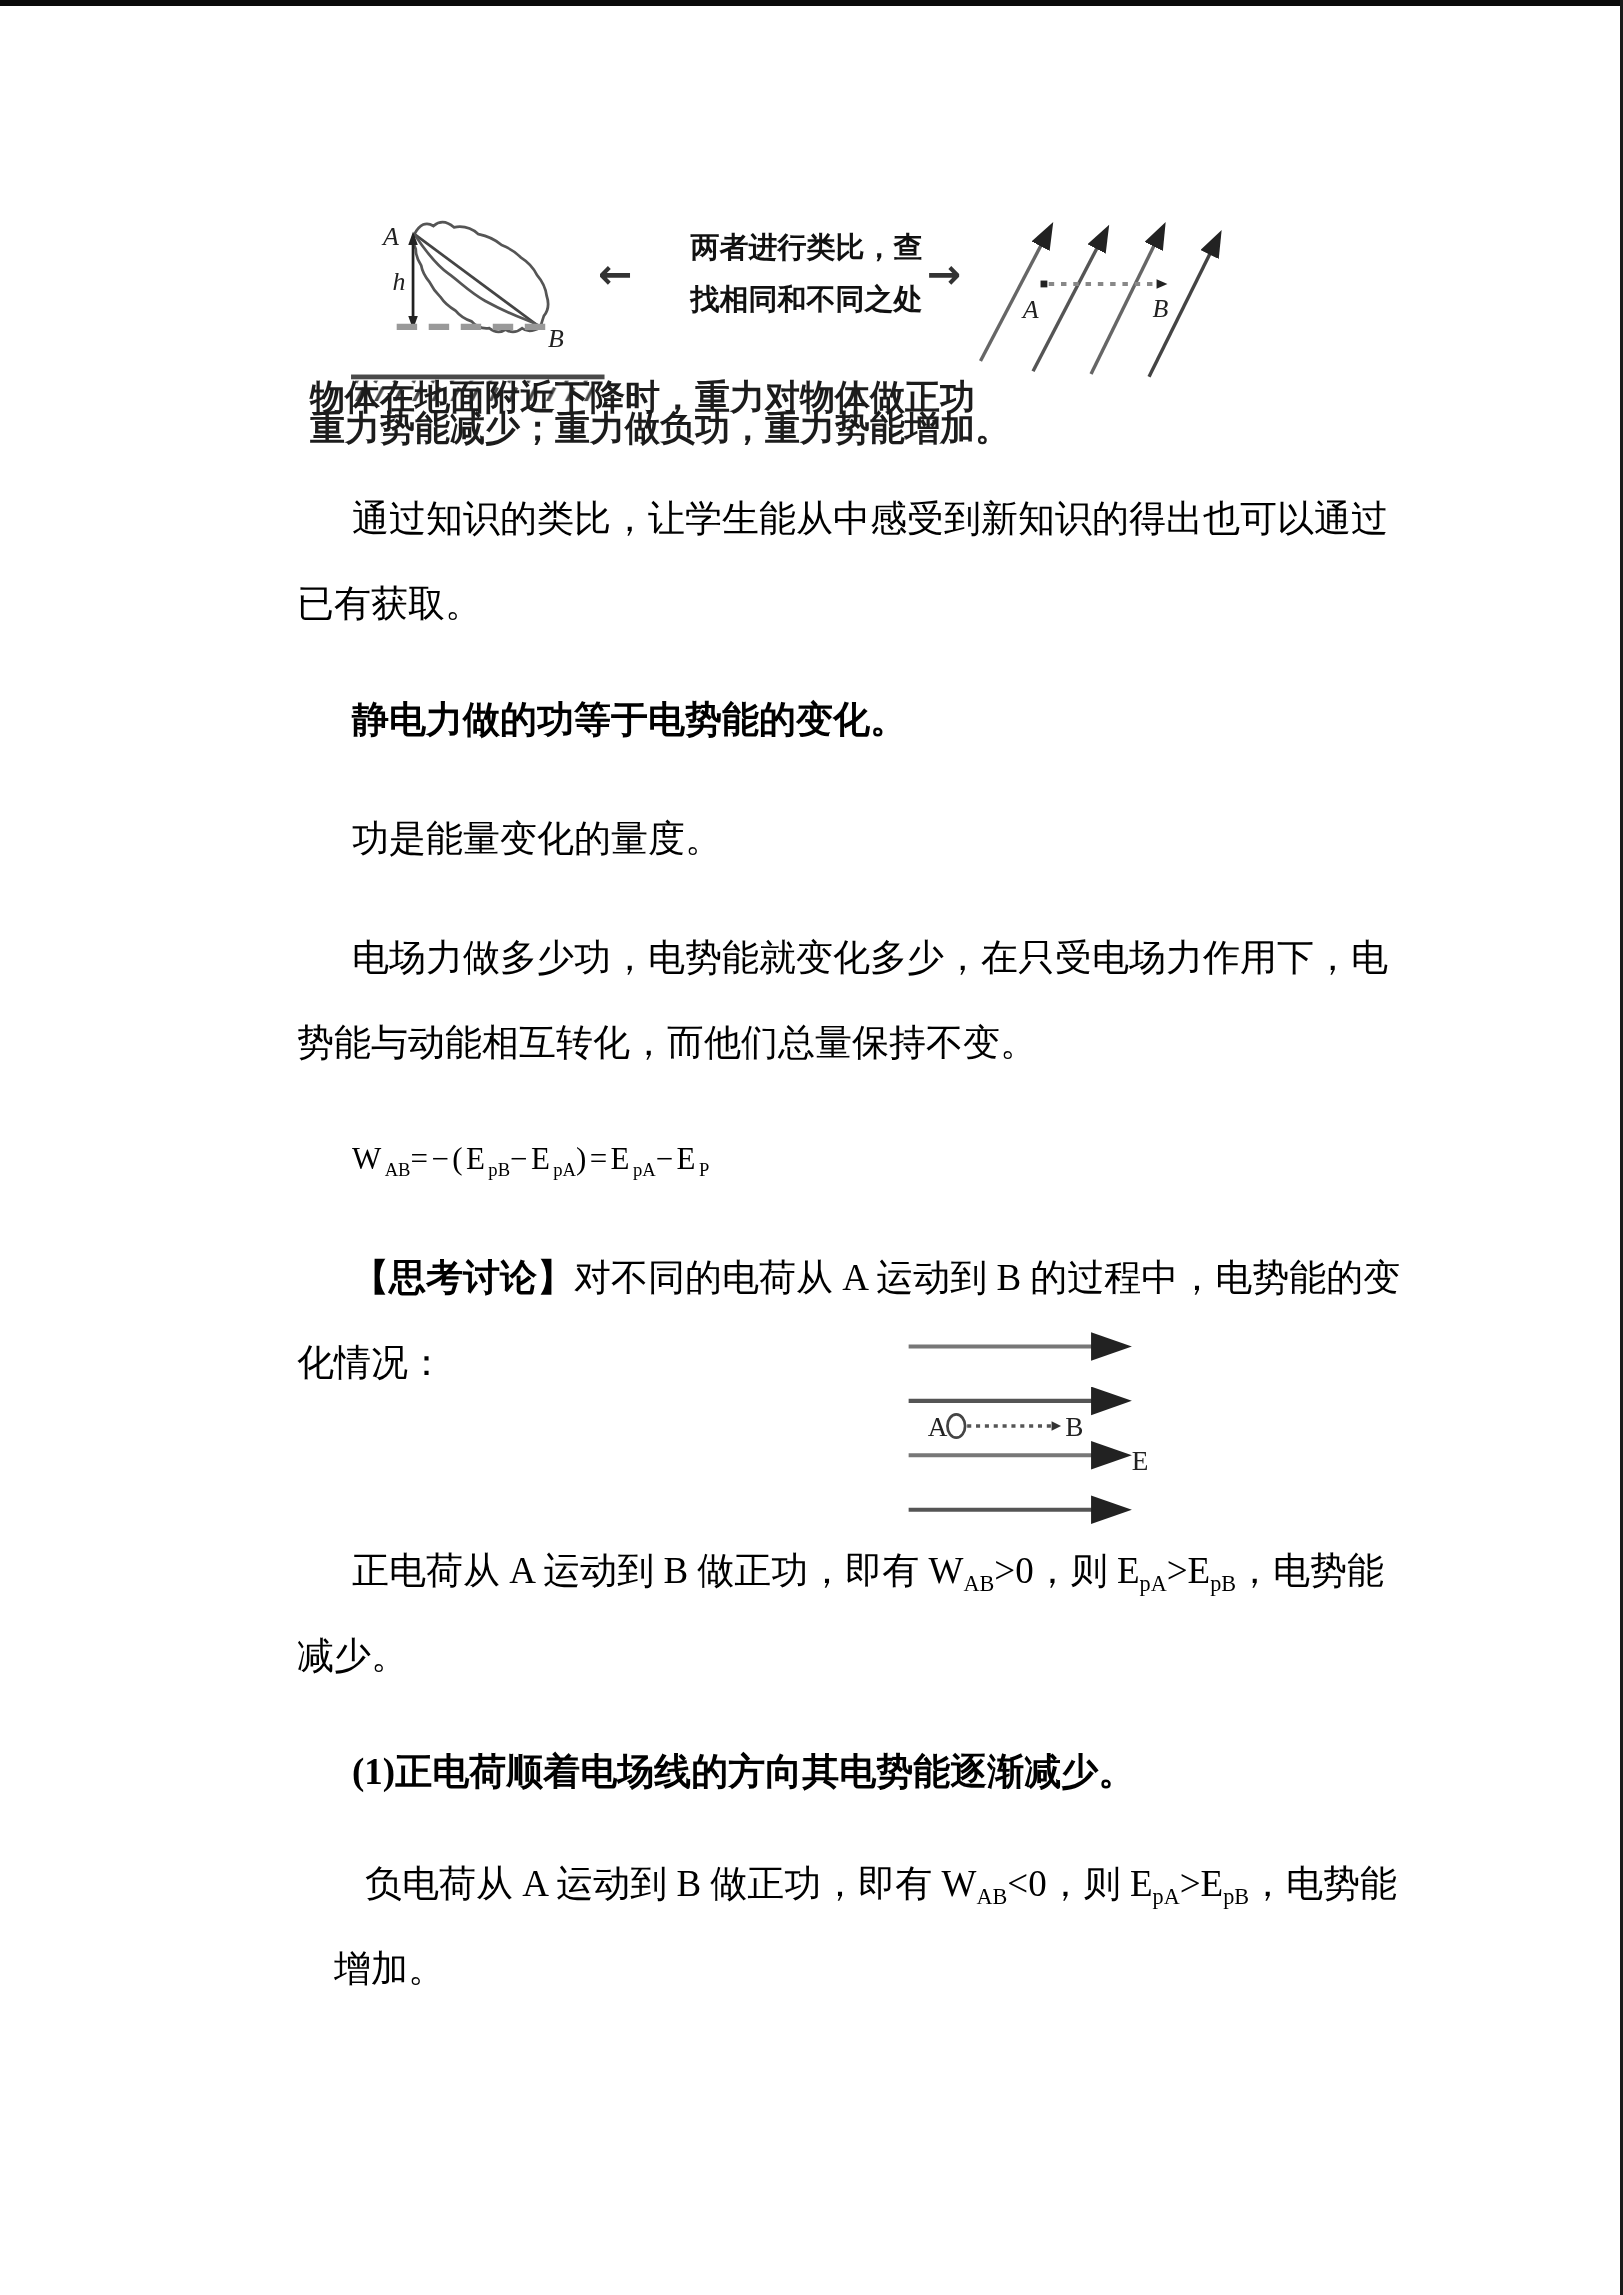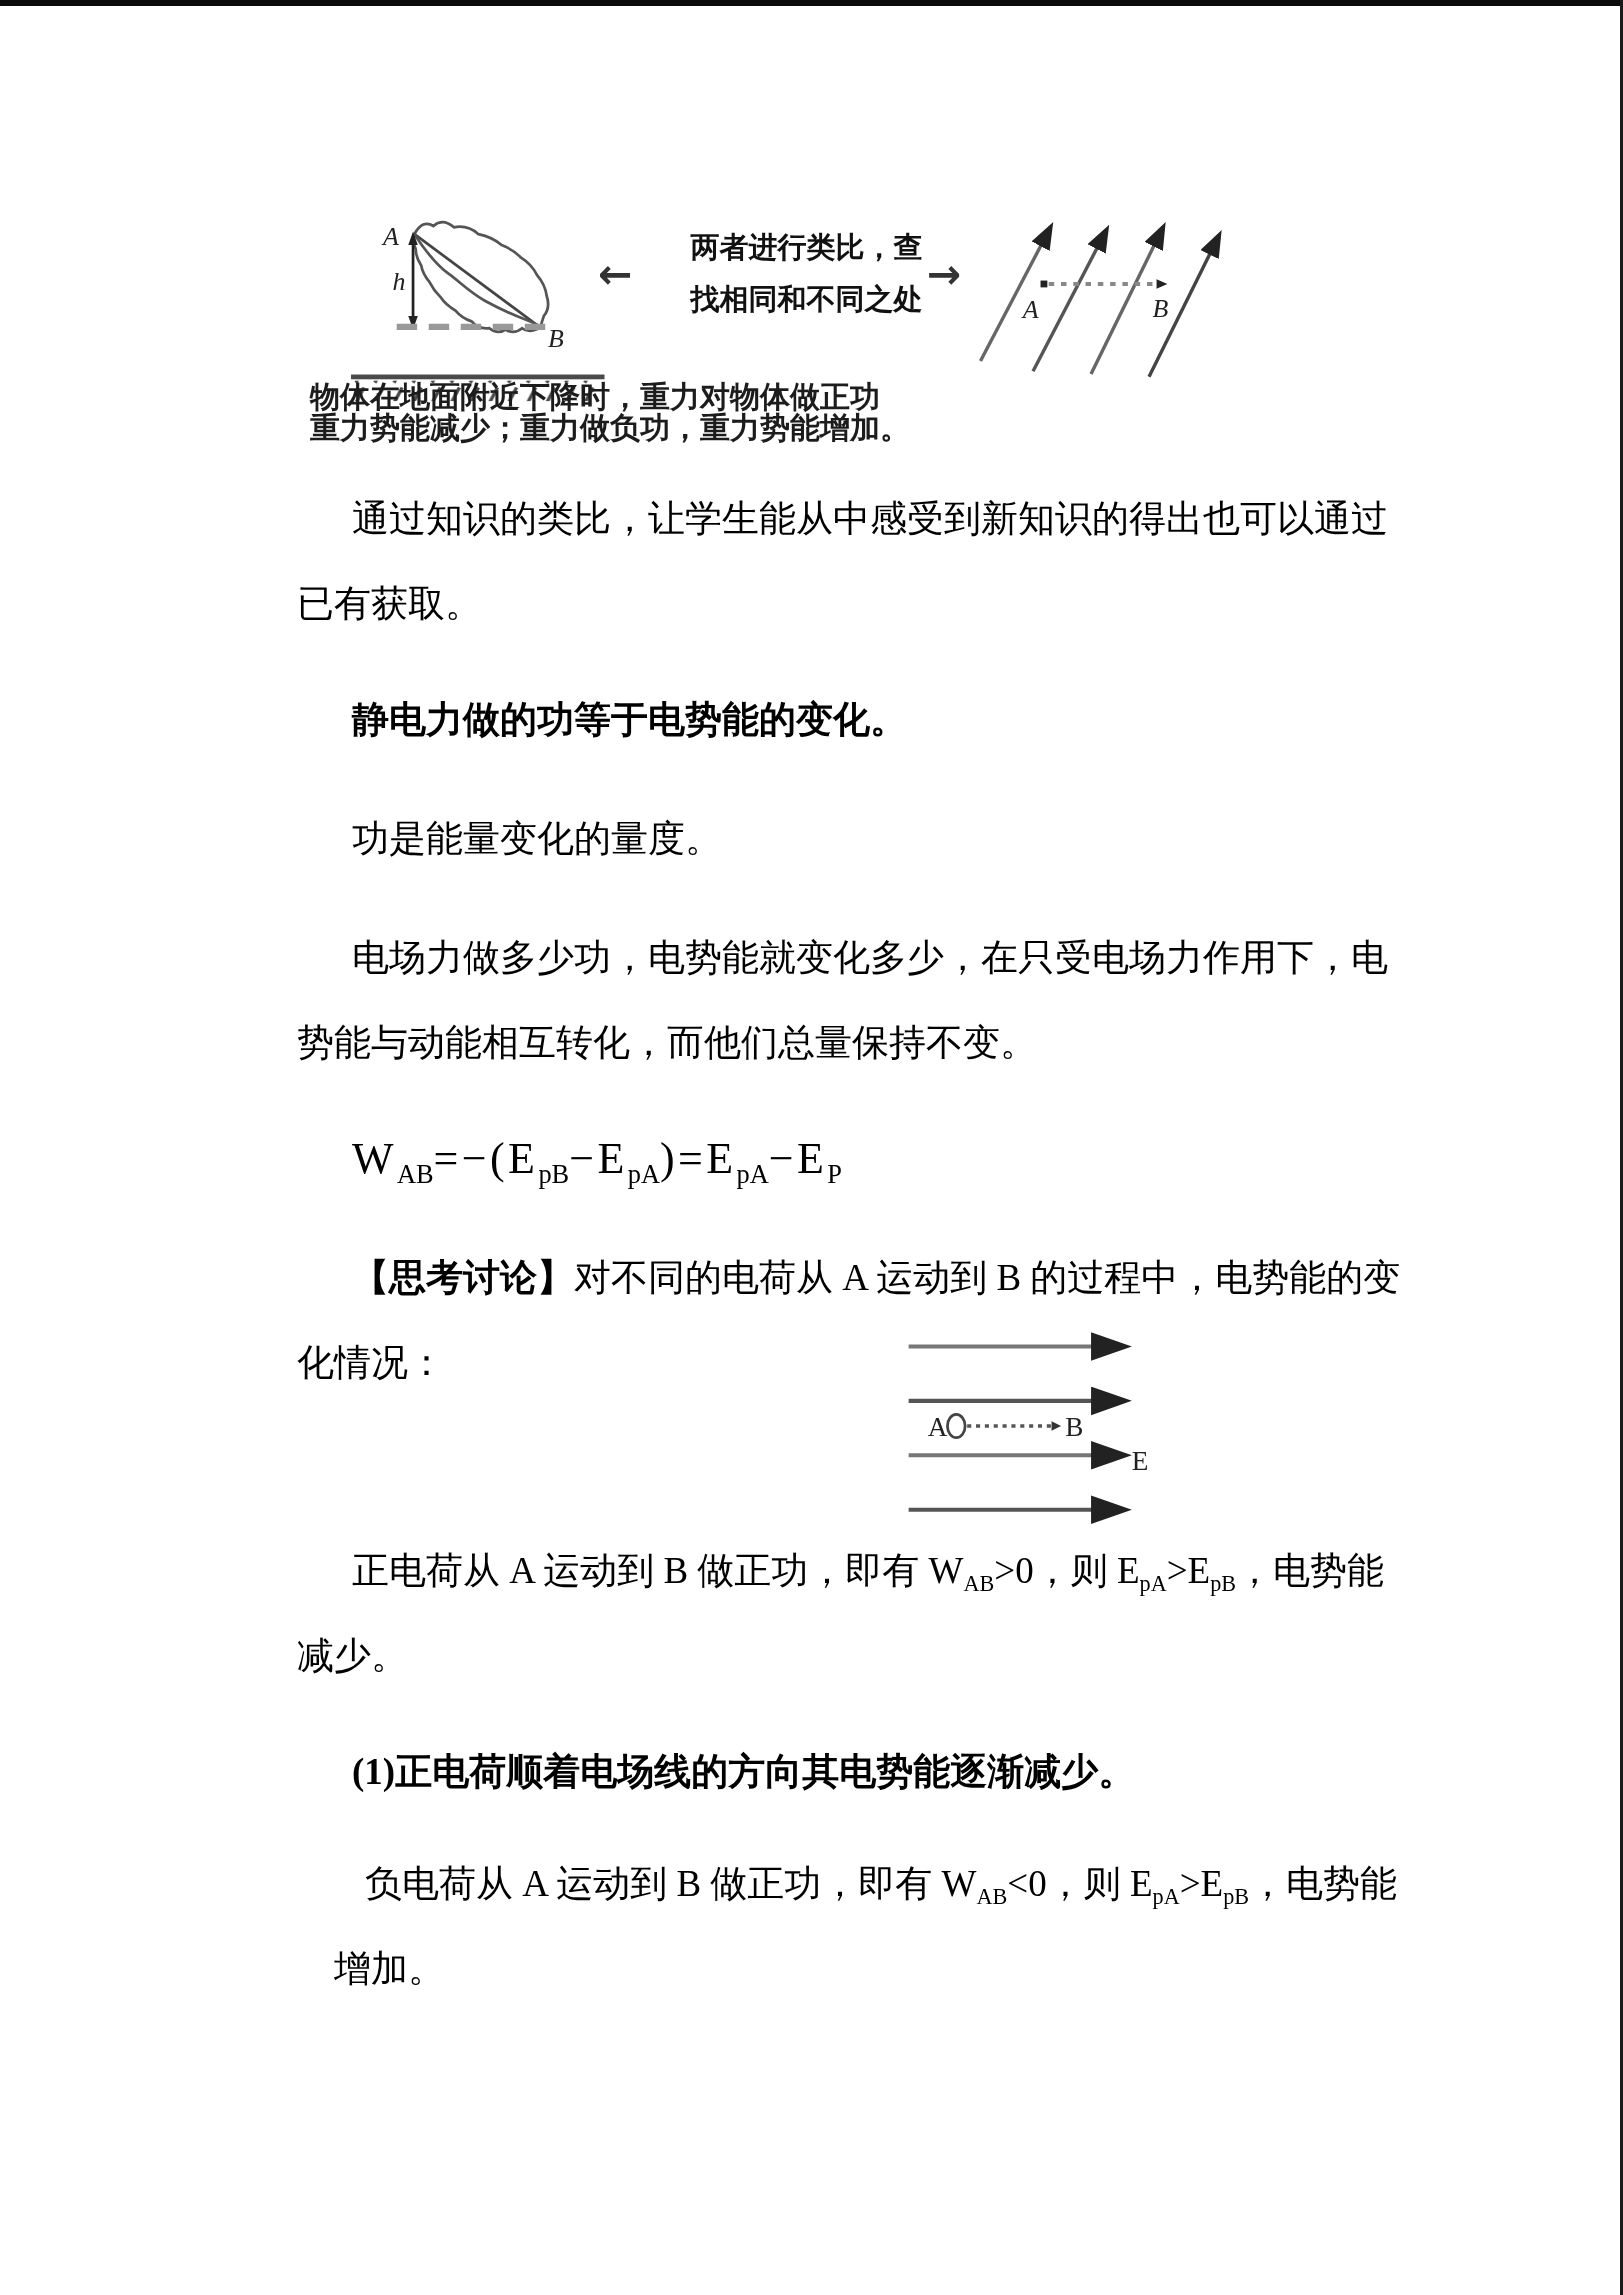--- a/index.html
+++ b/index.html
@@ -14,21 +14,21 @@
   .content{position:absolute;top:0;left:249px;width:1135px;padding-top:476px;margin-left:48px;}
   .para{font-size:37px;line-height:85px;}
   .para .line{min-height:85px;}
   .para .line:first-child{text-indent:55px;}
   .para sub{font-size:0.6em;line-height:0;}
   .b{font-weight:bold;}
   #p1{margin-top:0;}
   #heading{margin-top:31px;font-weight:bold;}
   #p3{margin-top:34px;}
   #p4{margin-top:34px;}
-  #formula{margin-top:31px;font-size:44px;}
+  #formula{margin-top:31px;font-size:31px;}
   #formula span{letter-spacing:3.4px;}
   #p6{margin-top:34px;}
   #p8{margin-top:123px;}
   #p9{margin-top:31px;font-weight:bold;}
   #p10{margin-top:27px;margin-left:37px;}
   #p10 .line:first-child{text-indent:31px;}
 
   
   .figure1{position:absolute;left:293px;top:194px;width:961px;height:262px;}
   .figure1 .f1-left{position:absolute;left:41px;top:5.5px;}
@@ -40,21 +40,21 @@
   .mid-arrow.left{left:305px;}
   .mid-arrow.right{left:634px;}
   .mid-text{
     position:absolute;left:391px;top:27px;width:245px;
     font-family:"Liberation Sans", sans-serif;font-weight:bold;
     font-size:29px;line-height:52px;color:#111;text-align:center;
   }
   .caption{
     position:absolute;top:187px;
     font-family:"Liberation Sans", sans-serif;font-weight:bold;
-    font-size:30px;line-height:31px;color:#1c1c1c;white-space:nowrap;
+    font-size:35px;line-height:31px;color:#1c1c1c;white-space:nowrap;
   }
   .caption.capleft{left:17px;}
   .caption.capright{left:641px;}
 
   
   .figure2{position:absolute;left:900px;top:1326px;width:280px;height:211px;}
 
   svg text{font-family:"Liberation Serif", serif;}
   .lbl{font-style:italic;font-size:38px;fill:#222;}
   .lbl-up{font-style:normal;font-size:40px;fill:#222;}

